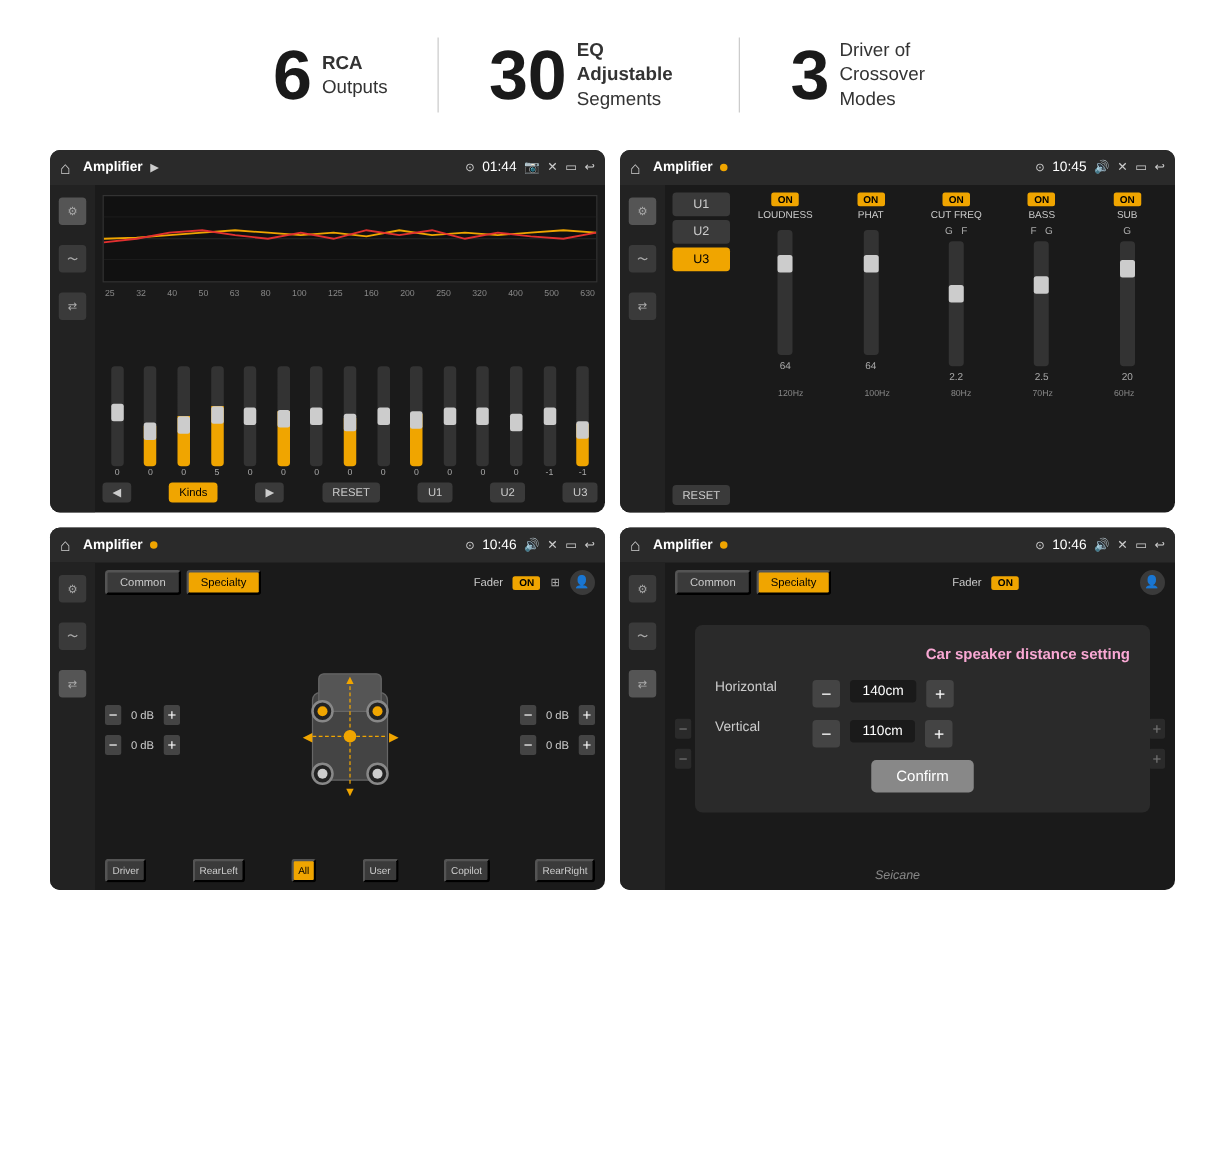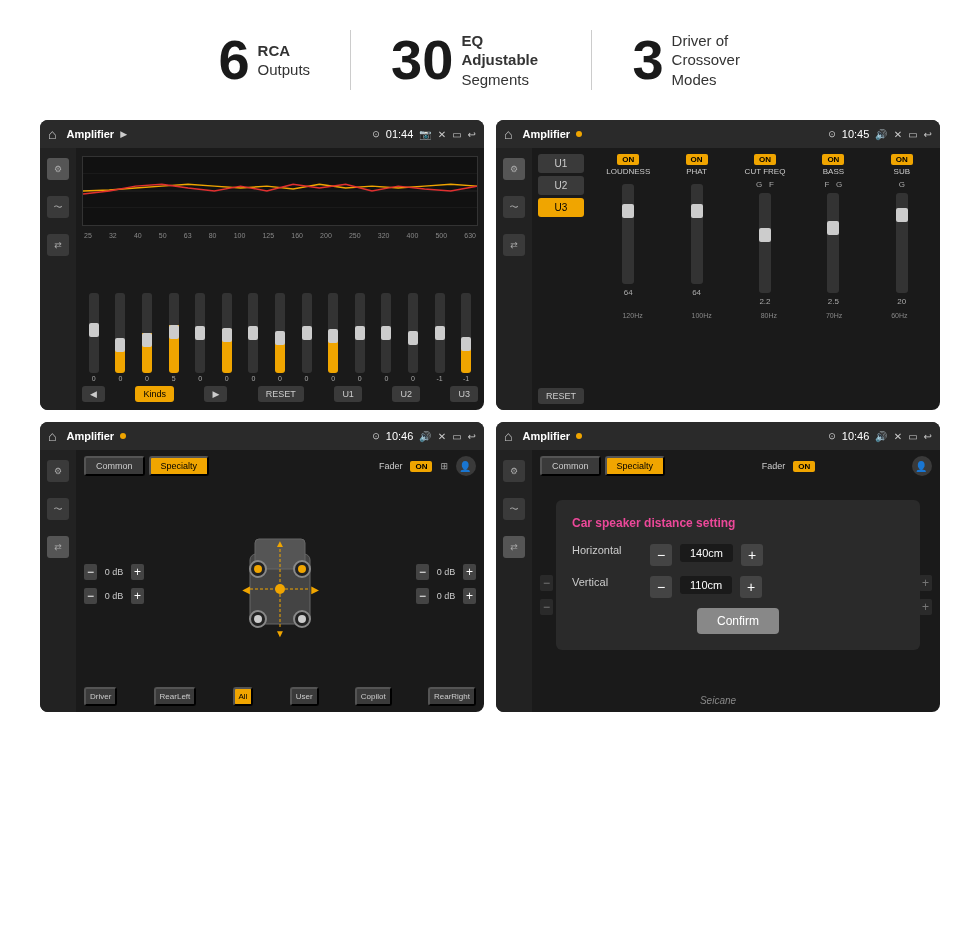--- a/index.html
+++ b/index.html
@@ -264,24 +264,24 @@
       top: 50px;
       left: 60px;
       right: 20px;
       background: #2a2a2a;
       border-radius: 6px;
       padding: 16px;
       z-index: 10;
     }
     .speaker-modal-title {
       font-size: 12px;
-      color: #ec4899;
+      color: #f9a8d4;
       font-weight: bold;
       margin-bottom: 14px;
-      text-align: left;
+      text-align: right;
     }
     .speaker-modal-row {
       display: flex;
       align-items: flex-start;
       margin-bottom: 10px;
       gap: 8px;
     }
     .speaker-modal-label {
       font-size: 11px;
       color: #ccc;

